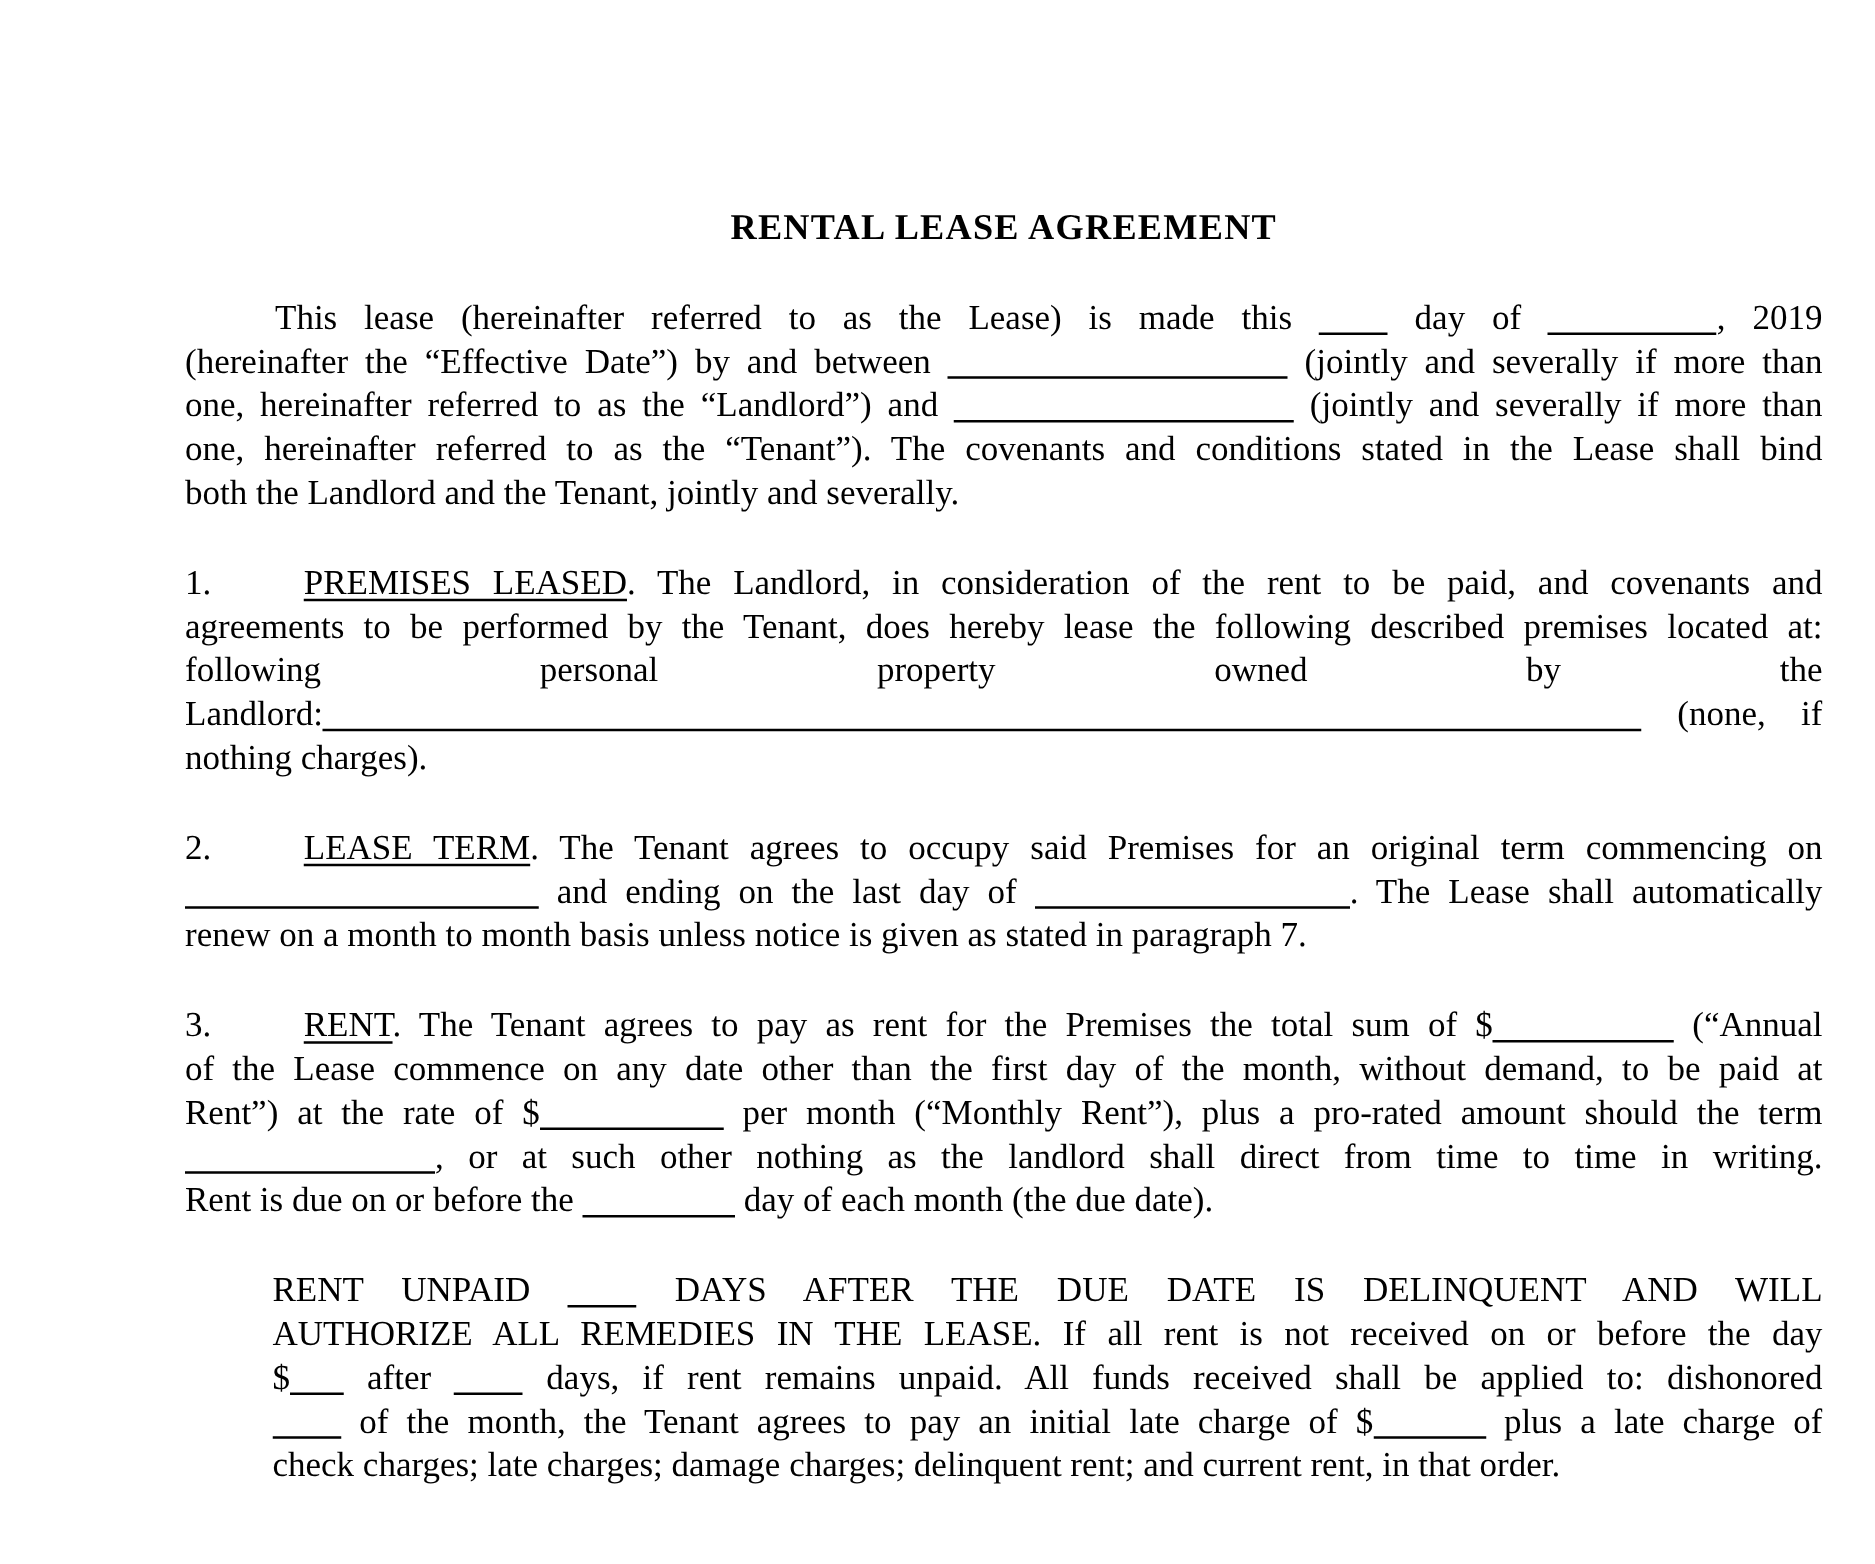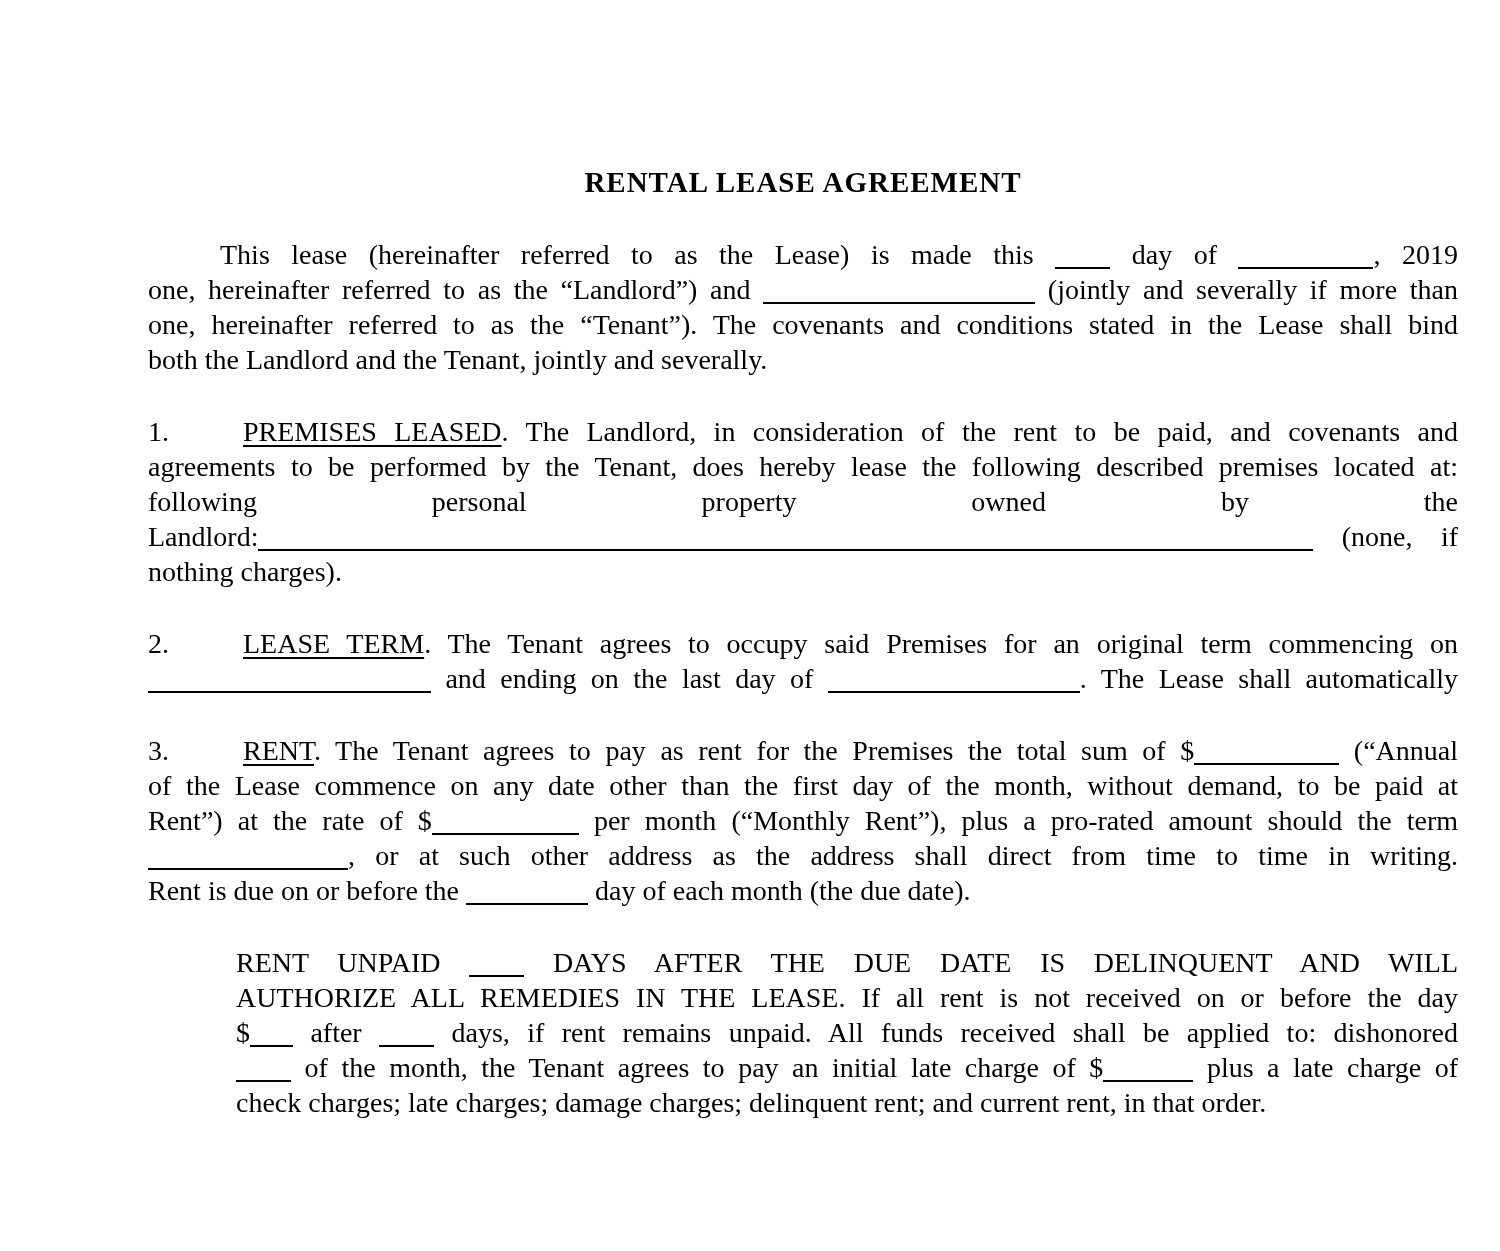--- a/index.html
+++ b/index.html
@@ -36,21 +36,21 @@
     line-height: 35px;
     margin: 0 0 37px 0;
   }
   .para {
     margin: 0 0 37px 0;
   }
   .para:last-child {
     margin-bottom: 0;
   }
   .para.sub {
-    margin-left: 88px;
+    margin-left: 70px;
   }
   .line {
     line-height: 35px;
     height: 35px;
     overflow: hidden;
     text-align: justify;
     text-align-last: justify;
   }
   .line.last {
     text-align-last: auto;
@@ -75,40 +75,42 @@
 </style>
 </head>
 <body>
 
 <div class="page">
   <div class="doc">
     <h1 class="title">RENTAL LEASE AGREEMENT</h1>
     <div id="doc-body">
         <div class="para">
           <div class="line"><span class="indent" style="width: 72px;"></span><span>This lease (hereinafter referred to as the Lease) is made this </span><span class="blank" style="width: 55px;"></span><span> day of </span><span class="blank" style="width: 135px;"></span><span>, 2019</span></div>
+          <div class="line"><span>(hereinafter the “Effective Date”) by and between </span><span class="blank" style="width: 272px;"></span><span> (jointly and severally if more than</span></div>
           <div class="line"><span>one, hereinafter referred to as the “Landlord”) and </span><span class="blank" style="width: 272px;"></span><span> (jointly and severally if more than</span></div>
           <div class="line"><span>one, hereinafter referred to as the “Tenant”). The covenants and conditions stated in the Lease shall bind</span></div>
           <div class="line last"><span>both the Landlord and the Tenant, jointly and severally.</span></div>
         </div>
         <div class="para">
           <div class="line"><span class="num" style="width: 95px;">1.</span><span class="uline">PREMISES LEASED</span><span>. The Landlord, in consideration of the rent to be paid, and covenants and</span></div>
           <div class="line"><span>agreements to be performed by the Tenant, does hereby lease the following described premises located at:</span></div>
           <div class="line"><span>following personal property owned by the</span></div>
           <div class="line"><span>Landlord:</span><span class="blank" style="width: 1055px;"></span><span> (none, if</span></div>
           <div class="line last"><span>nothing charges).</span></div>
         </div>
         <div class="para">
           <div class="line"><span class="num" style="width: 95px;">2.</span><span class="uline">LEASE TERM</span><span>. The Tenant agrees to occupy said Premises for an original term commencing on</span></div>
           <div class="line"><span class="blank" style="width: 283px;"></span><span> and ending on the last day of </span><span class="blank" style="width: 252px;"></span><span>. The Lease shall automatically</span></div>
+          <div class="line last"><span>renew on a month to month basis unless notice is given as stated in paragraph 7.</span></div>
         </div>
         <div class="para">
           <div class="line"><span class="num" style="width: 95px;">3.</span><span class="uline">RENT</span><span>. The Tenant agrees to pay as rent for the Premises the total sum of $</span><span class="blank" style="width: 145px;"></span><span> (“Annual</span></div>
           <div class="line"><span>of the Lease commence on any date other than the first day of the month, without demand, to be paid at</span></div>
           <div class="line"><span>Rent”) at the rate of $</span><span class="blank" style="width: 147px;"></span><span> per month (“Monthly Rent”), plus a pro-rated amount should the term</span></div>
-          <div class="line"><span class="blank" style="width: 200px;"></span><span>, or at such other address as the address shall direct from time to time in writing.</span></div>
+          <div class="line"><span class="blank" style="width: 200px;"></span><span>, or at such other nothing as the landlord shall direct from time to time in writing.</span></div>
           <div class="line last"><span>Rent is due on or before the </span><span class="blank" style="width: 122px;"></span><span> day of each month (the due date).</span></div>
         </div>
         <div class="para sub">
           <div class="line"><span>RENT UNPAID </span><span class="blank" style="width: 55px;"></span><span> DAYS AFTER THE DUE DATE IS DELINQUENT AND WILL</span></div>
           <div class="line"><span>AUTHORIZE ALL REMEDIES IN THE LEASE. If all rent is not received on or before the day</span></div>
           <div class="line"><span>$</span><span class="blank" style="width: 43px;"></span><span> after </span><span class="blank" style="width: 55px;"></span><span> days, if rent remains unpaid. All funds received shall be applied to: dishonored</span></div>
           <div class="line"><span class="blank" style="width: 55px;"></span><span> of the month, the Tenant agrees to pay an initial late charge of $</span><span class="blank" style="width: 90px;"></span><span> plus a late charge of</span></div>
           <div class="line last"><span>check charges; late charges; damage charges; delinquent rent; and current rent, in that order.</span></div>
         </div>
       </div>

